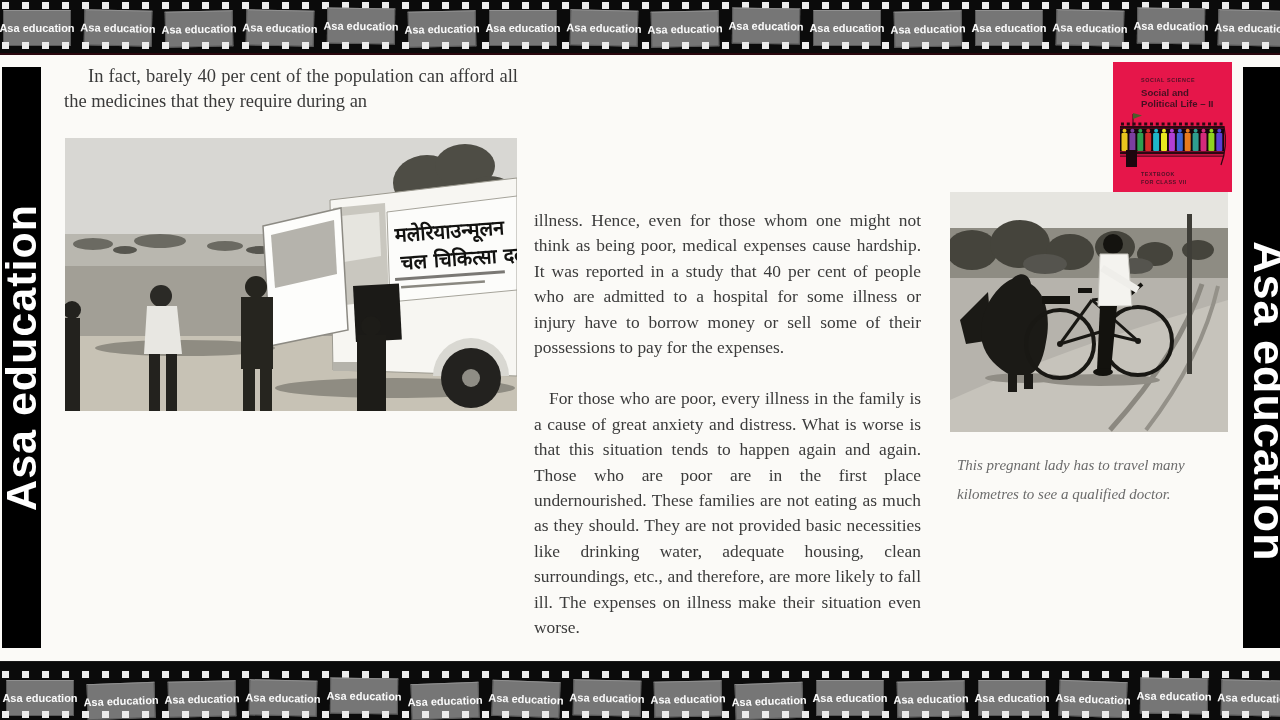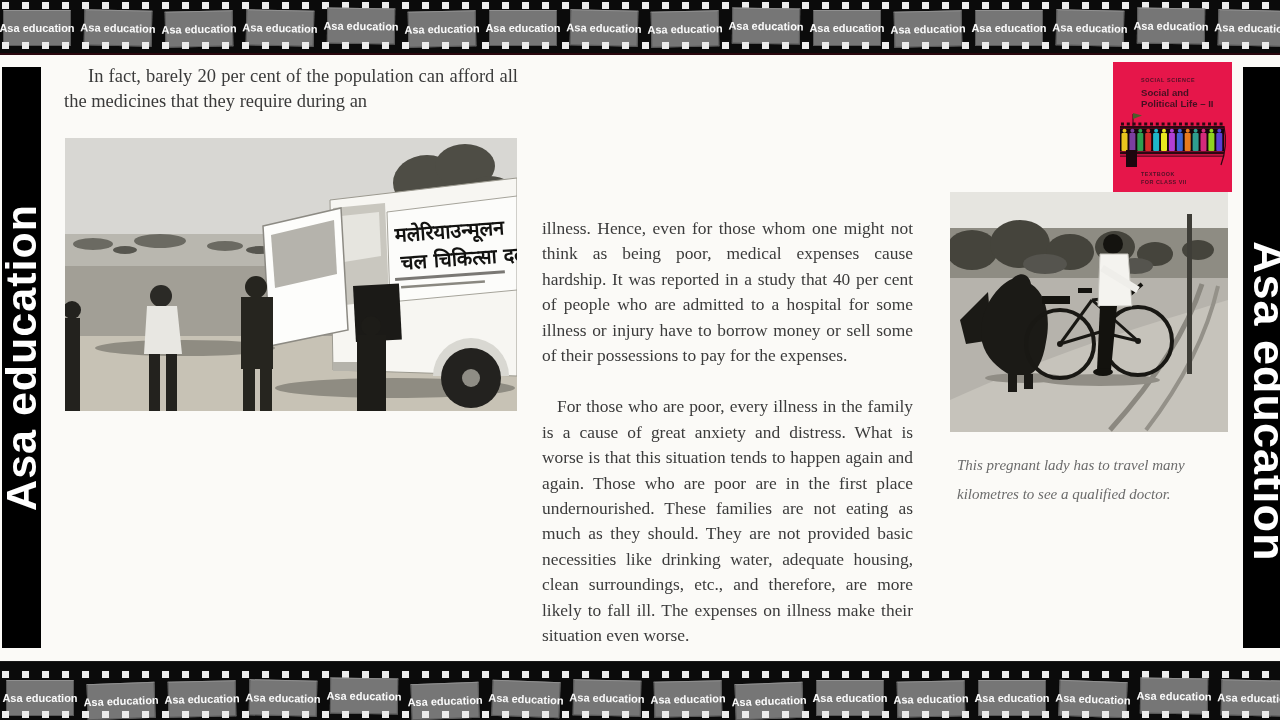--- a/index.html
+++ b/index.html
@@ -39,21 +39,21 @@
     white-space:nowrap;letter-spacing:1px;}
   .vtext.left{writing-mode:vertical-rl;transform:rotate(180deg);font-size:43px;}
   .vtext.right{writing-mode:vertical-rl;font-size:45px;}
 
   
   .intro{position:absolute;left:64px;top:64px;width:454px;margin:0;
     font-size:18.5px;line-height:24.5px;color:#3a3a3a;text-align:justify;text-indent:24px;}
   .photo-left{position:absolute;left:65px;top:138px;width:452px;height:273px;margin:0;}
   .column{position:absolute;left:526px;top:200px;width:403px;color:#3b3b3b;
     font-size:17.4px;line-height:25.4px;text-align:justify;}
-  .column p{margin:16px;}
+  .column p{margin:8px;}
   .column p + p{margin-top:26px;text-indent:15px;}
   .photo-right{position:absolute;left:950px;top:192px;width:278px;height:240px;margin:0;}
   .caption{position:absolute;left:951px;top:445px;width:254px;margin:6px;
     font-style:italic;font-size:15px;line-height:29px;color:#6b6b6b;}
   .book-cover{position:absolute;left:1113px;top:62px;width:119px;height:108px;
     background:#ec4899;z-index:3;}
   .book-cover svg{display:block;}
   svg{shape-rendering:auto;}
 </style>
 </head>
@@ -116,21 +116,21 @@
 
 <div class="side-bar left">
   <span class="vtext left">Asa education</span>
 </div>
 <div class="side-bar right">
   <span class="vtext right">Asa education</span>
 </div>
 
 <main>
 
-  <p class="intro">In fact, barely 20 per cent of the population can afford all the medicines that they require during an</p>
+  <p class="intro">In fact, barely 40 per cent of the population can afford all the medicines that they require during an</p>
 
   <figure class="photo-left">
     <svg width="452" height="273" viewBox="0 0 452 273" preserveAspectRatio="none">
       <rect width="452" height="130" fill="#d8d7d3"></rect>
       <rect y="96" width="452" height="46" fill="#b9b7af"></rect>
       <g fill="#6b6a62">
         <ellipse cx="28" cy="106" rx="20" ry="6"></ellipse>
           <ellipse cx="95" cy="103" rx="26" ry="7"></ellipse>
         <ellipse cx="160" cy="108" rx="18" ry="5"></ellipse>
           <ellipse cx="225" cy="102" rx="24" ry="7"></ellipse>

